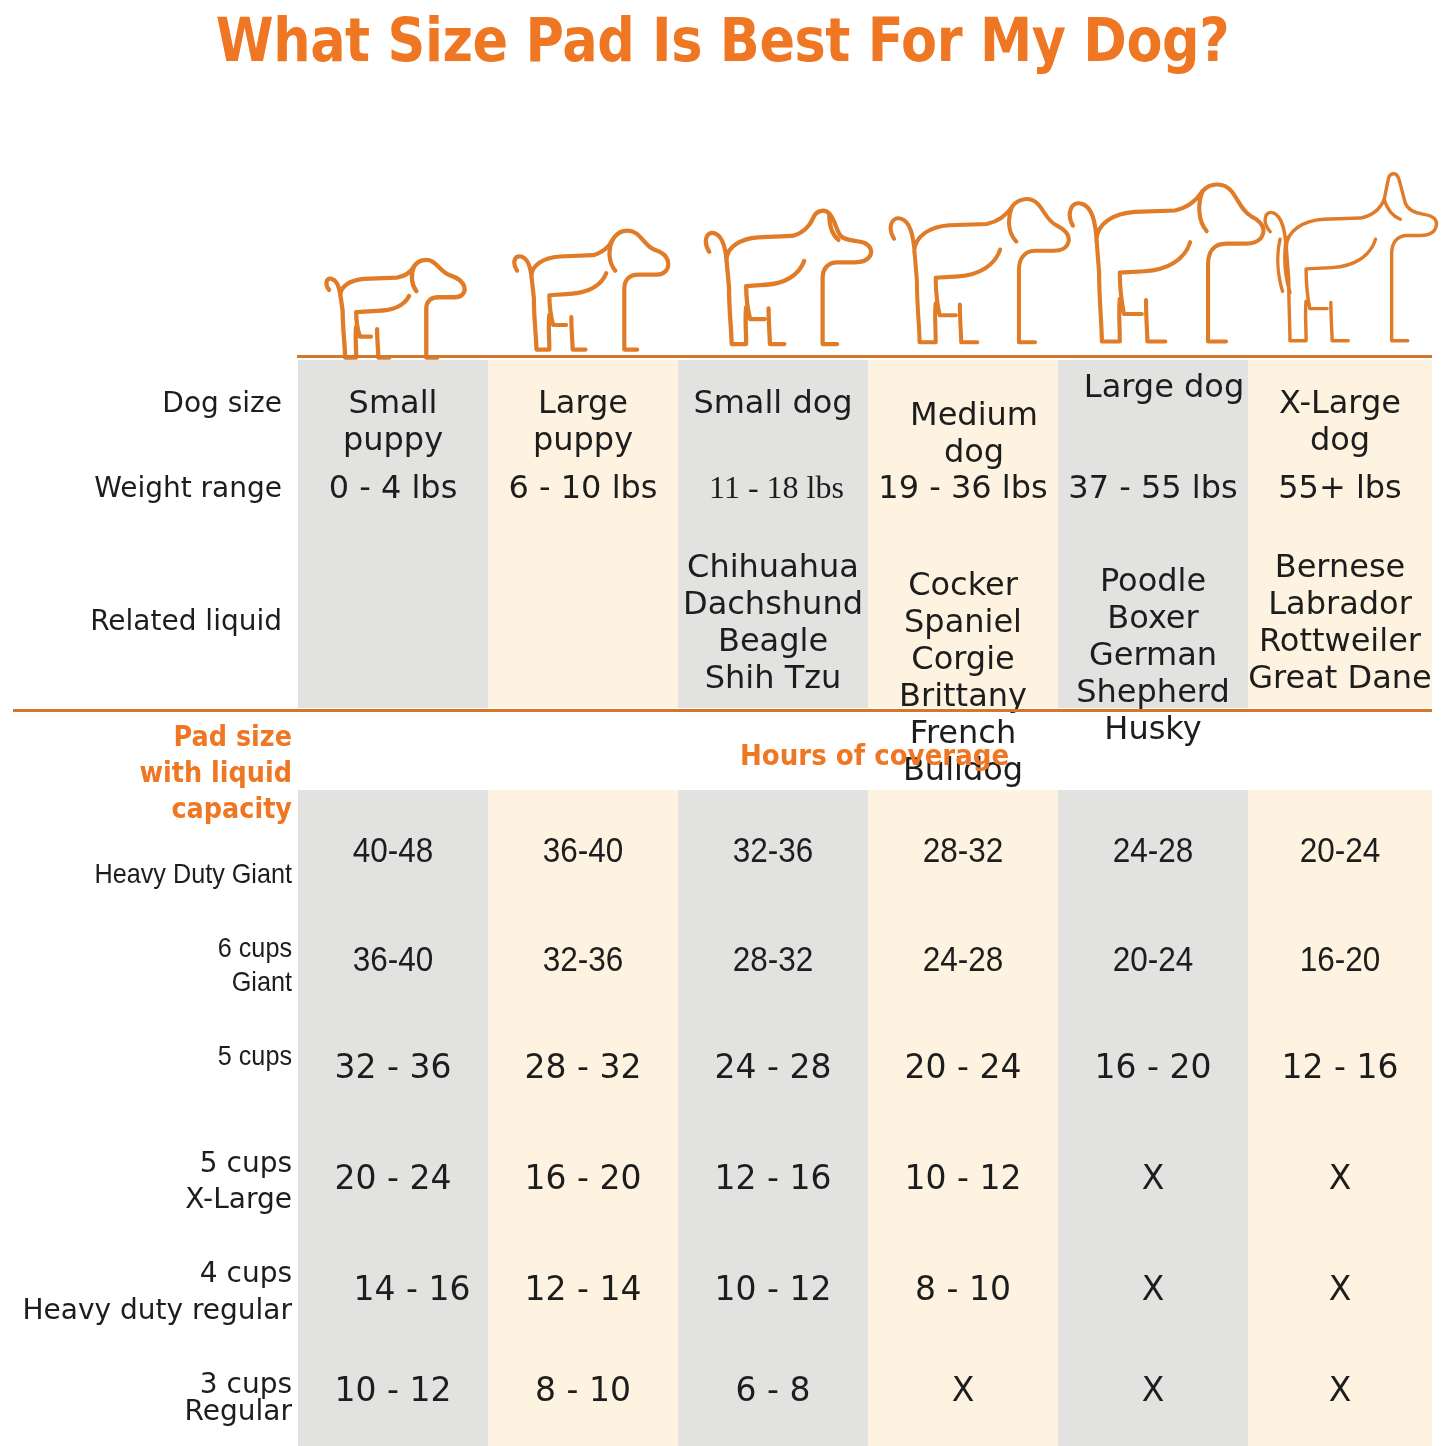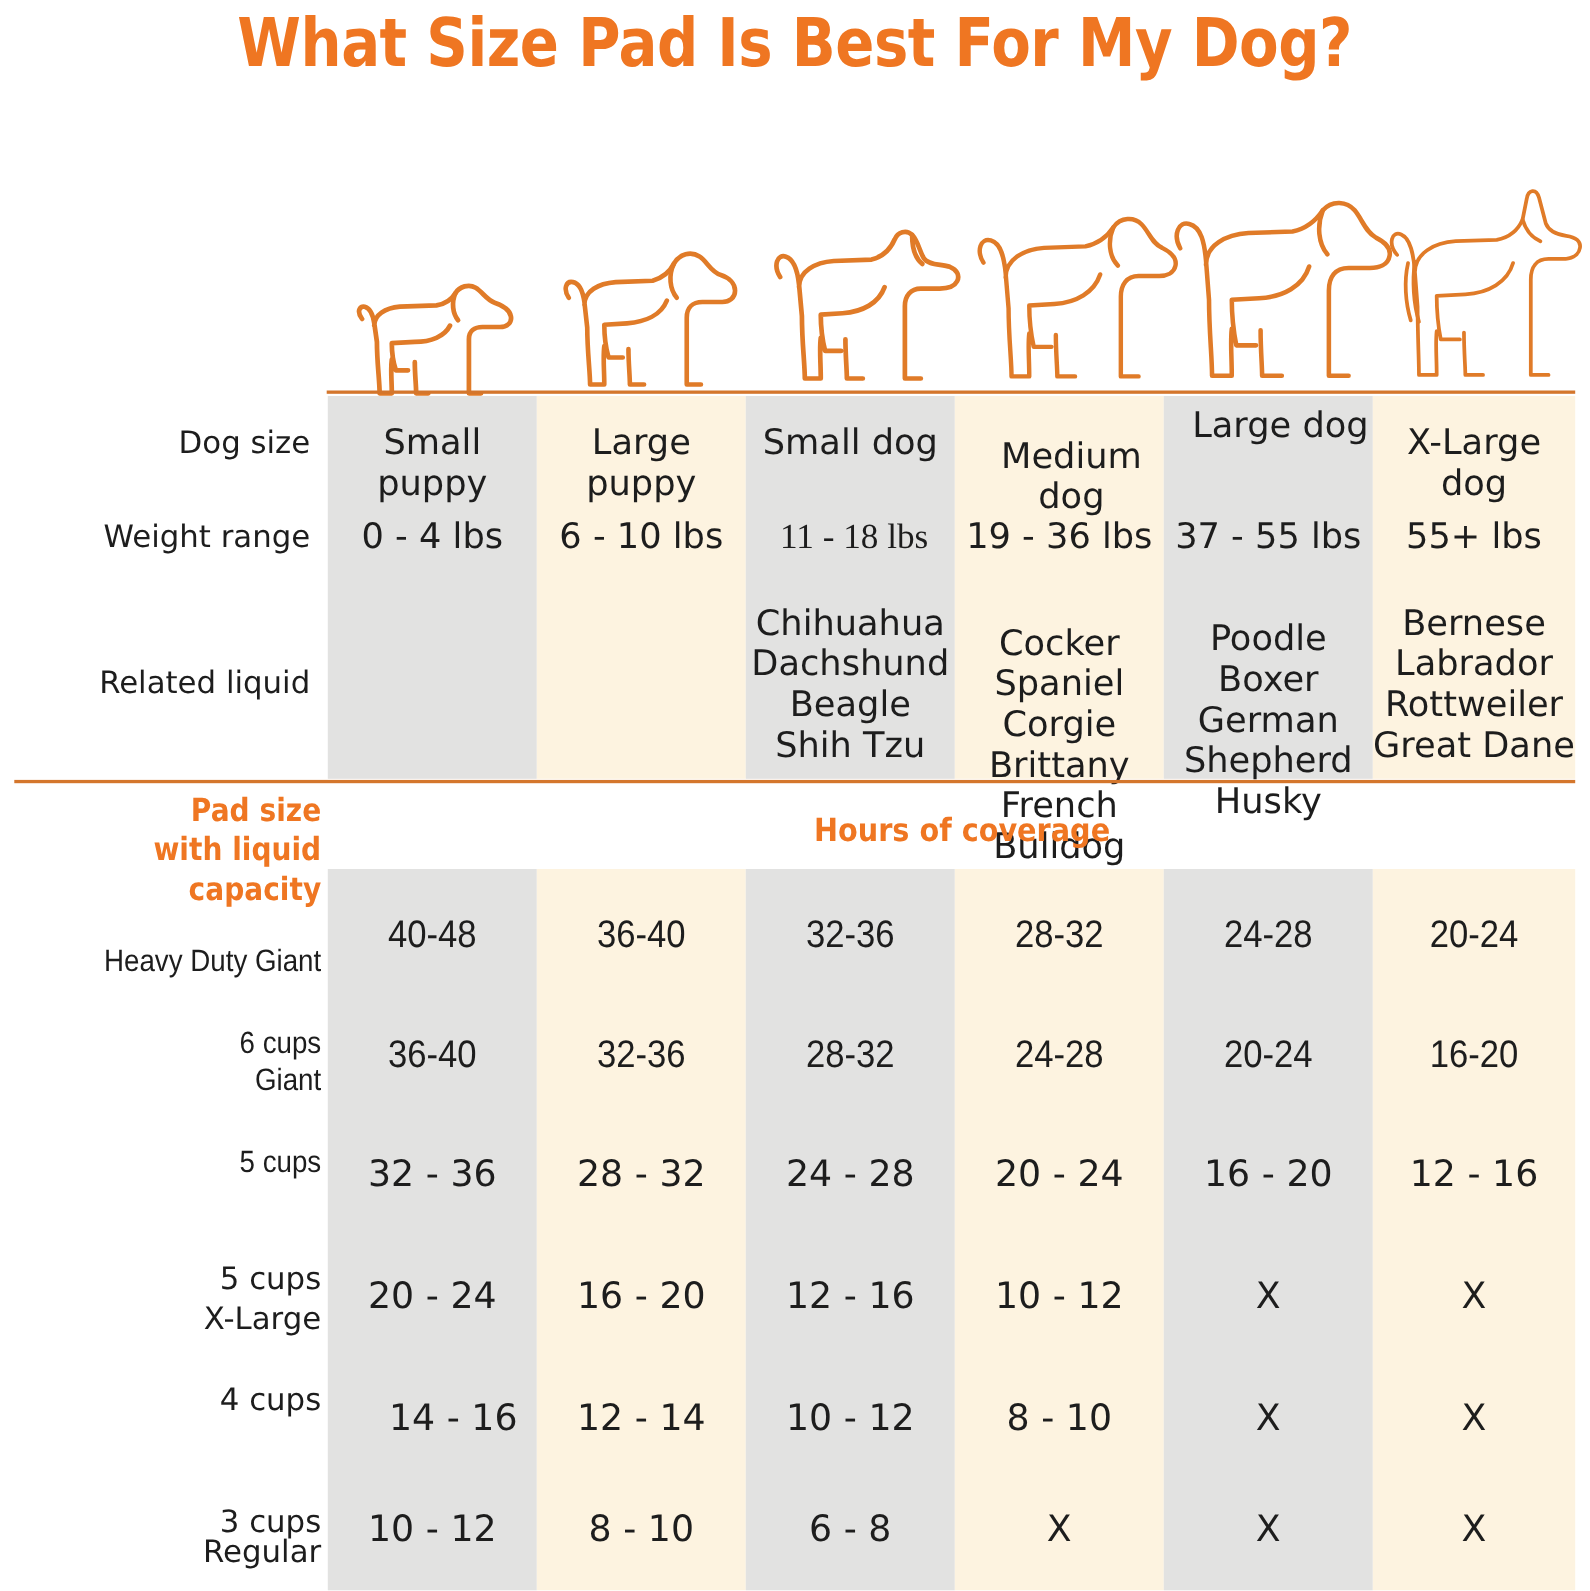--- a/index.html
+++ b/index.html
@@ -297,21 +297,21 @@
   <span>4 cups</span>
 </div>
 <div class="cell" style="left:298px;top:1159px;width:190px;font-size:33px;">20 - 24</div>
 <div class="cell" style="left:488px;top:1159px;width:190px;font-size:33px;">16 - 20</div>
 <div class="cell" style="left:678px;top:1159px;width:190px;font-size:33px;">12 - 16</div>
 <div class="cell" style="left:868px;top:1159px;width:190px;font-size:33px;">10 - 12</div>
 <div class="cell" style="left:1058px;top:1159px;width:190px;font-size:33px;">X</div>
 <div class="cell" style="left:1248px;top:1159px;width:184px;font-size:33px;">X</div>
 
 <div class="rowlabel" style="left:0;top:1254px;width:292px;">
-  <br>
+  <span>Heavy duty regular</span><br>
   <span>3 cups</span>
 </div>
 <div class="cell" style="left:298px;top:1270px;width:228px;font-size:33px;">14 - 16</div>
 <div class="cell" style="left:488px;top:1270px;width:190px;font-size:33px;">12 - 14</div>
 <div class="cell" style="left:678px;top:1270px;width:190px;font-size:33px;">10 - 12</div>
 <div class="cell" style="left:868px;top:1270px;width:190px;font-size:33px;">8 - 10</div>
 <div class="cell" style="left:1058px;top:1270px;width:190px;font-size:33px;">X</div>
 <div class="cell" style="left:1248px;top:1270px;width:184px;font-size:33px;">X</div>
 
 <div class="rowlabel" style="left:0;top:1355px;width:292px;">

